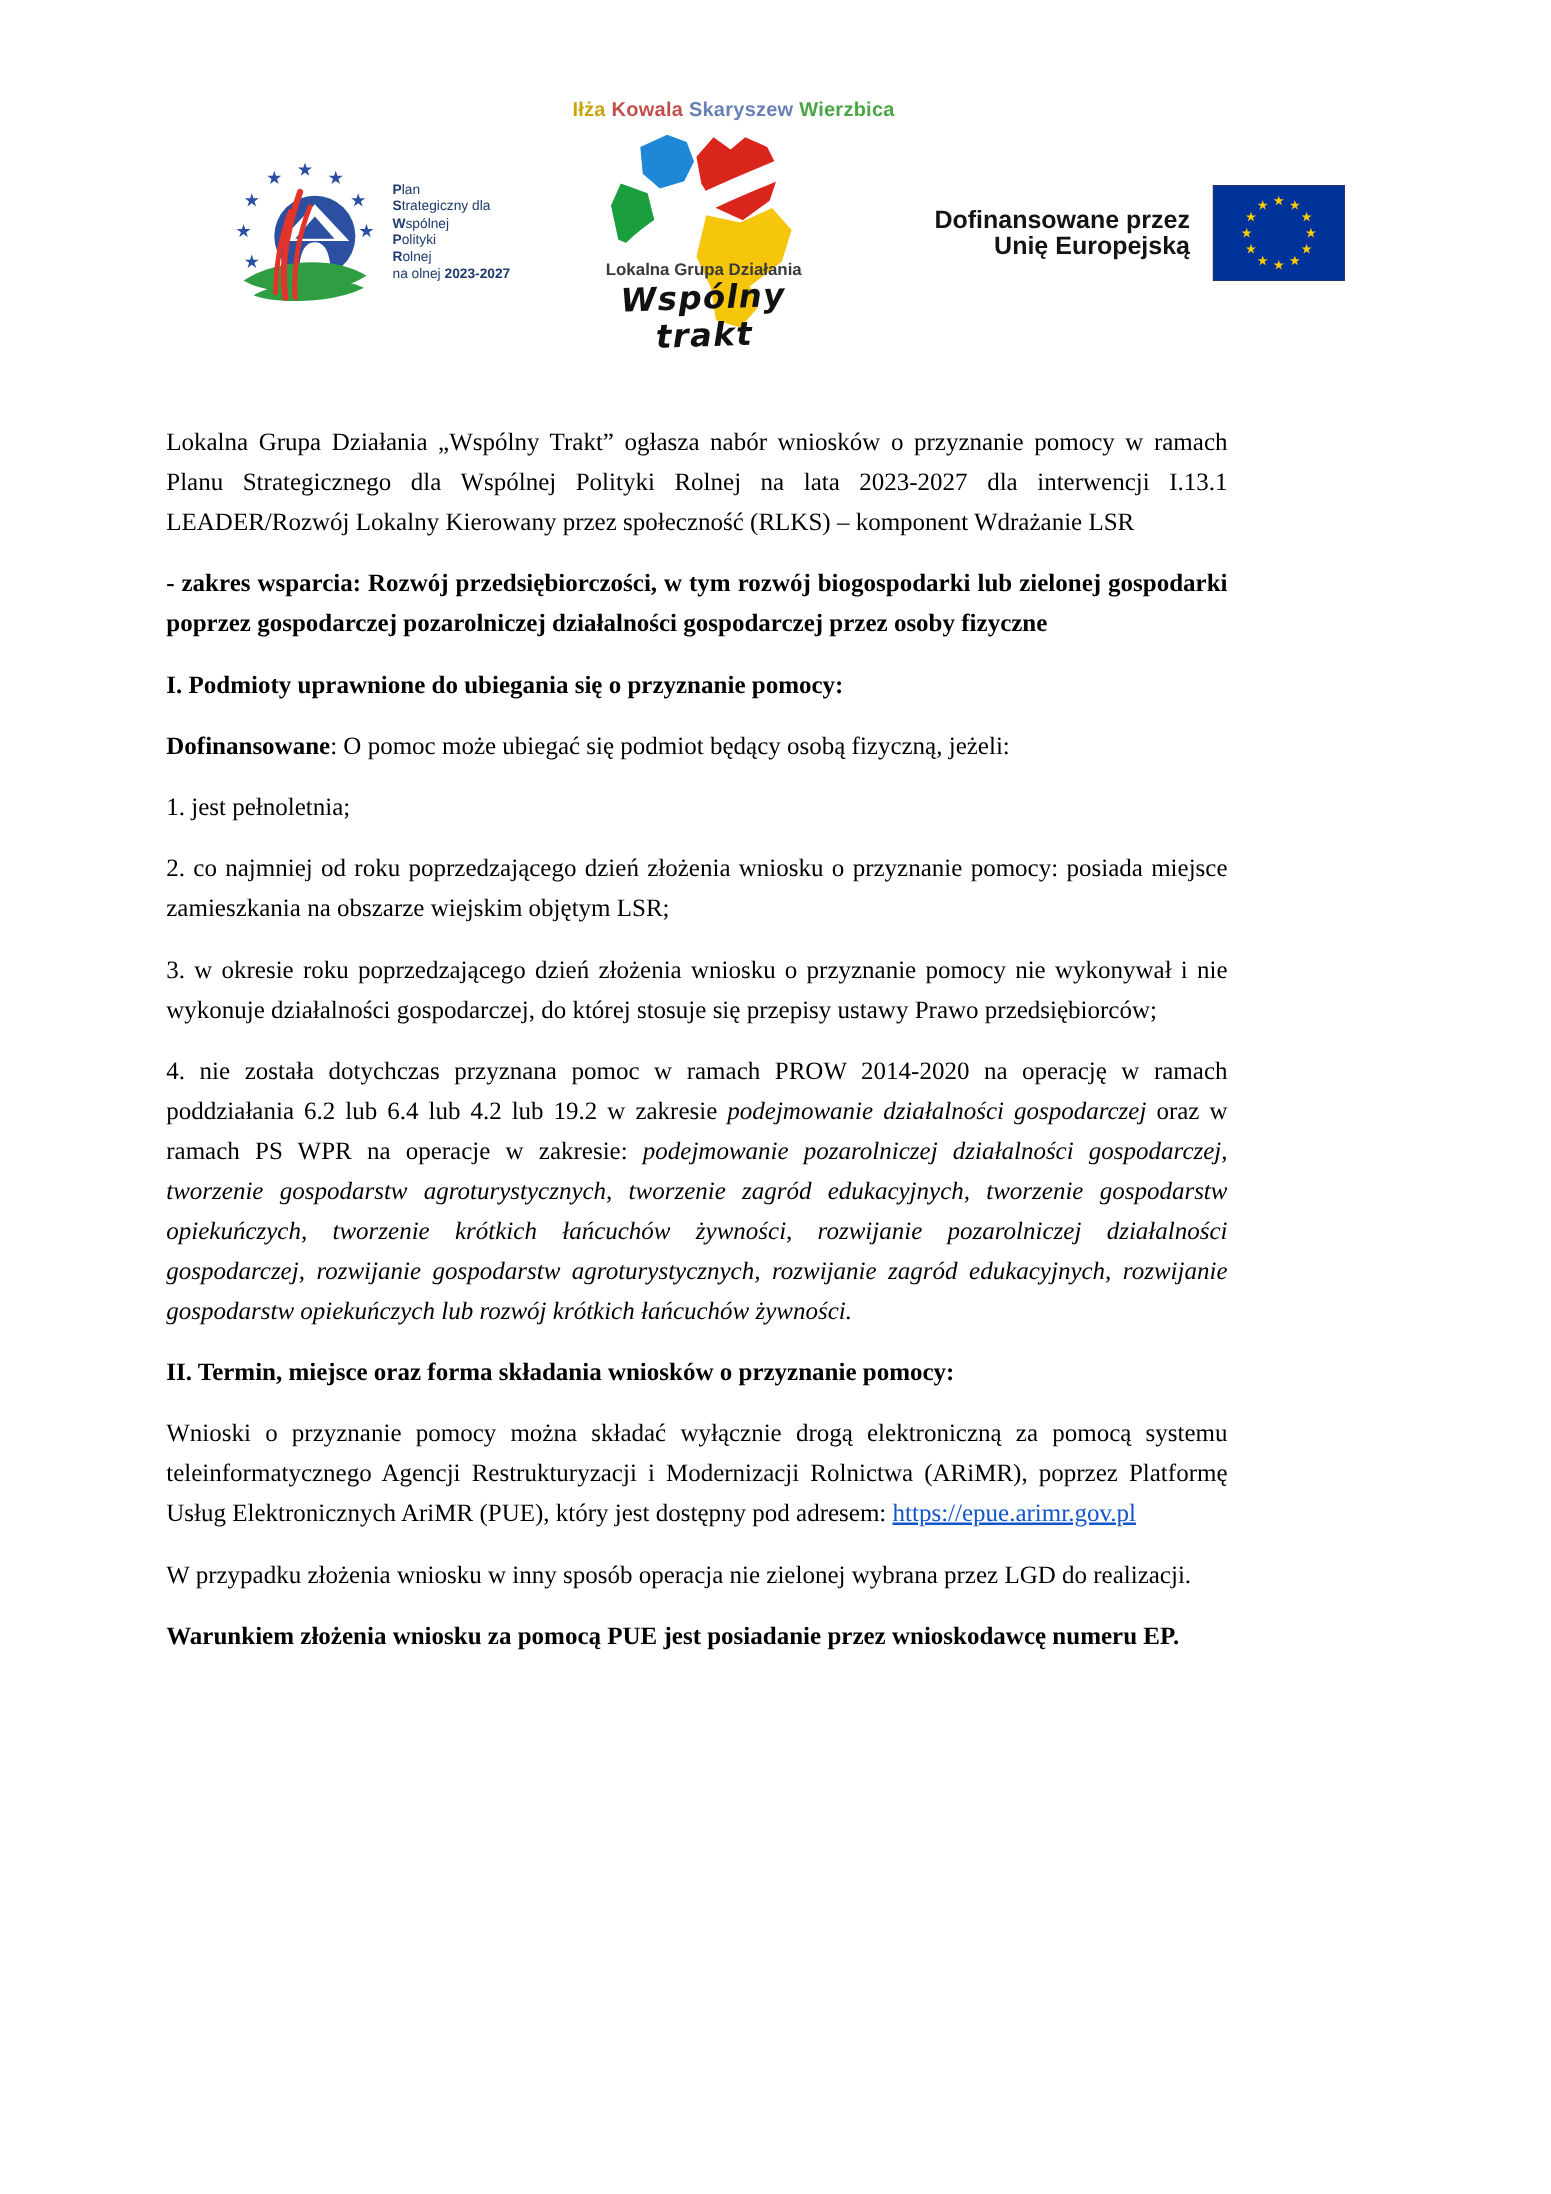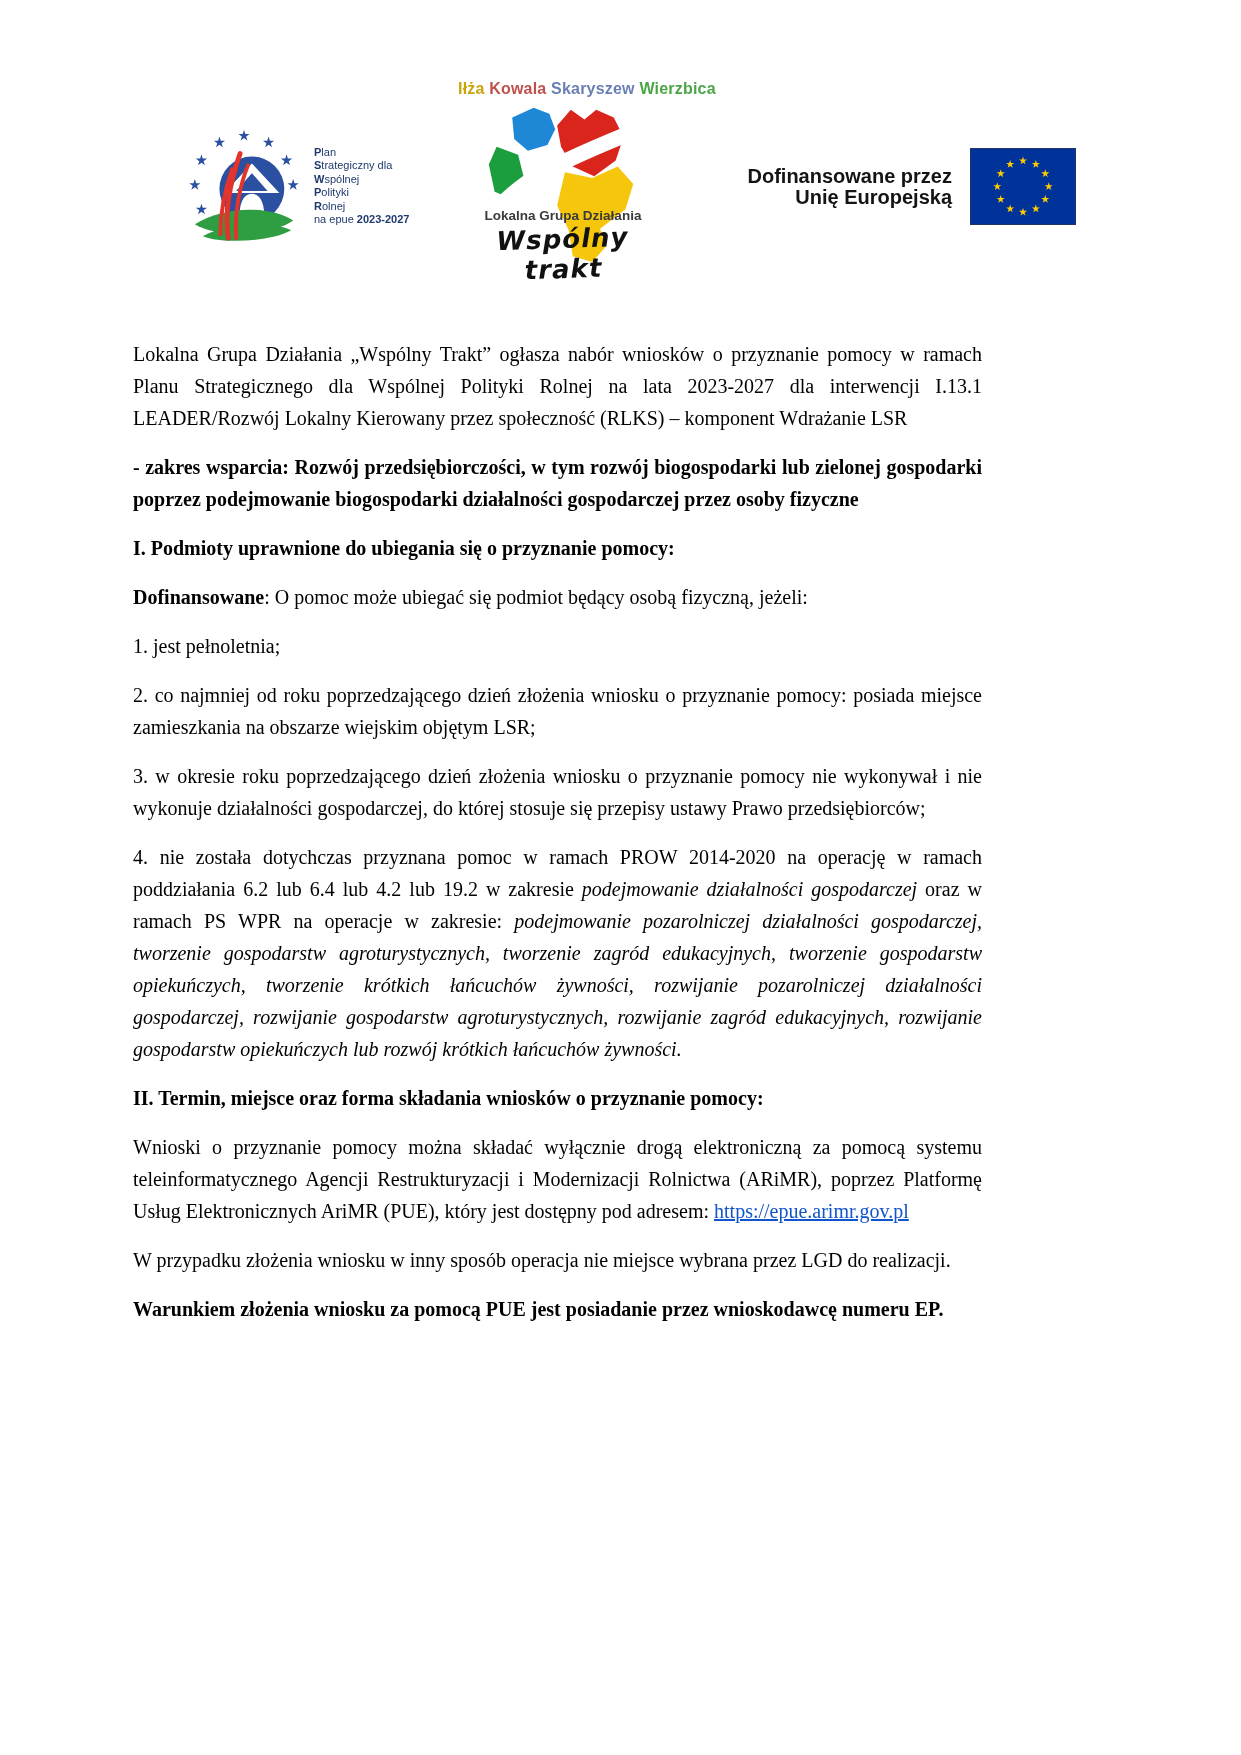--- a/index.html
+++ b/index.html
@@ -71,21 +71,21 @@
       <path d="M46,112 C42,84 48,54 58,26" stroke="#e2342b" stroke-width="5" fill="none" stroke-linecap="round"></path>
       <path d="M54,112 C52,86 58,58 66,38" stroke="#e2342b" stroke-width="4" fill="none" stroke-linecap="round"></path>
       <path d="M38,108 C38,86 42,64 50,42" stroke="#e2342b" stroke-width="4" fill="none" stroke-linecap="round"></path>
     </svg>
     <div class="ps-text">
         <div class="logo-line"><span class="seg-b">P</span><span>lan</span></div>
         <div class="logo-line"><span class="seg-b">S</span><span>trategiczny dla</span></div>
         <div class="logo-line"><span class="seg-b">W</span><span>spólnej</span></div>
         <div class="logo-line"><span class="seg-b">P</span><span>olityki</span></div>
         <div class="logo-line"><span class="seg-b">R</span><span>olnej</span></div>
-        <div class="logo-line"><span>na epue </span><span class="seg-b">2023-2027</span></div>
+        <div class="logo-line"><span>na olnej </span><span class="seg-b">2023-2027</span></div>
       </div>
   </div>
 
   <div class="lgd-logo">
     <div class="gminy-line"><span style="color: rgb(201, 165, 13);">Iłża </span><span style="color: rgb(192, 80, 77);">Kowala </span><span style="color: rgb(106, 128, 181);">Skaryszew </span><span style="color: rgb(75, 165, 70);">Wierzbica</span></div>
     <svg class="lgd-map" width="176" height="164" viewBox="0 0 180 168">
       <path d="M38,18 L60,8 L76,14 L82,30 L74,46 L54,52 L40,40 Z" fill="#1e88d7"></path>
       <path d="M84,26 L98,10 L112,20 L124,10 L142,18 L152,38 L144,62 L122,78 L100,68 L88,48 Z" fill="#da251d"></path>
       <path d="M22,48 L44,56 L50,80 L40,102 L20,94 L14,66 Z" fill="#1b9e3d"></path>
       <path d="M92,74 L120,80 L146,68 L162,86 L154,112 L128,132 L134,150 L120,166 L100,160 L96,134 L84,108 Z" fill="#f6c60d"></path>
@@ -117,24 +117,24 @@
         <use href="#star" transform="translate(27.3,38.5) scale(4.3)"></use>
         <use href="#star" transform="translate(30.74,25.65) scale(4.3)"></use>
         <use href="#star" transform="translate(40.15,16.24) scale(4.3)"></use>
       </g>
     </svg>
   </div>
 </div>
 
 <div class="doc">
     <p class="para normal"><span>Lokalna Grupa Działania „Wspólny Trakt” ogłasza nabór wniosków o przyznanie pomocy w ramach Planu Strategicznego dla Wspólnej Polityki Rolnej na lata 2023-2027 dla interwencji I.13.1 LEADER/Rozwój Lokalny Kierowany przez społeczność (RLKS) – komponent Wdrażanie LSR</span></p>
-    <p class="para bold"><span>- zakres wsparcia: Rozwój przedsiębiorczości, w tym rozwój biogospodarki lub zielonej gospodarki poprzez podejmowanie biogospodarki działalności gospodarczej przez osoby fizyczne</span></p>
+    <p class="para bold"><span>- zakres wsparcia: Rozwój przedsiębiorczości, w tym rozwój biogospodarki lub zielonej gospodarki poprzez gospodarczej pozarolniczej działalności gospodarczej przez osoby fizyczne</span></p>
     <p class="para heading"><span>I. Podmioty uprawnione do ubiegania się o przyznanie pomocy:</span></p>
     <p class="para normal"><span class="seg-b">Dofinansowane</span><span>: O pomoc może ubiegać się podmiot będący osobą fizyczną, jeżeli:</span></p>
     <p class="para normal"><span>1. jest pełnoletnia;</span></p>
     <p class="para normal"><span>2. co najmniej od roku poprzedzającego dzień złożenia wniosku o przyznanie pomocy: posiada miejsce zamieszkania na obszarze wiejskim objętym LSR;</span></p>
     <p class="para normal"><span>3. w okresie roku poprzedzającego dzień złożenia wniosku o przyznanie pomocy nie wykonywał i nie wykonuje działalności gospodarczej, do której stosuje się przepisy ustawy Prawo przedsiębiorców;</span></p>
     <p class="para normal"><span>4. nie została dotychczas przyznana pomoc w ramach PROW 2014-2020 na operację w ramach poddziałania 6.2 lub 6.4 lub 4.2 lub 19.2 w zakresie </span><span class="seg-i">podejmowanie działalności gospodarczej</span><span> oraz w ramach PS WPR na operacje w zakresie: </span><span class="seg-i">podejmowanie pozarolniczej działalności gospodarczej, tworzenie gospodarstw agroturystycznych, tworzenie zagród edukacyjnych, tworzenie gospodarstw opiekuńczych, tworzenie krótkich łańcuchów żywności, rozwijanie pozarolniczej działalności gospodarczej, rozwijanie gospodarstw agroturystycznych, rozwijanie zagród edukacyjnych, rozwijanie gospodarstw opiekuńczych lub rozwój krótkich łańcuchów żywności.</span></p>
     <p class="para heading"><span>II. Termin, miejsce oraz forma składania wniosków o przyznanie pomocy:</span></p>
     <p class="para normal"><span>Wnioski o przyznanie pomocy można składać wyłącznie drogą elektroniczną za pomocą systemu teleinformatycznego Agencji Restrukturyzacji i Modernizacji Rolnictwa (ARiMR), poprzez Platformę Usług Elektronicznych AriMR (PUE), który jest dostępny pod adresem: </span><a href="#" class="doc-link">https://epue.arimr.gov.pl</a></p>
-    <p class="para normal"><span>W przypadku złożenia wniosku w inny sposób operacja nie miejsce wybrana przez LGD do realizacji.</span></p>
+    <p class="para normal"><span>W przypadku złożenia wniosku w inny sposób operacja nie zielonej wybrana przez LGD do realizacji.</span></p>
     <p class="para bold"><span>Warunkiem złożenia wniosku za pomocą PUE jest posiadanie przez wnioskodawcę numeru EP.</span></p>
   </div>
 
 </body></html>

